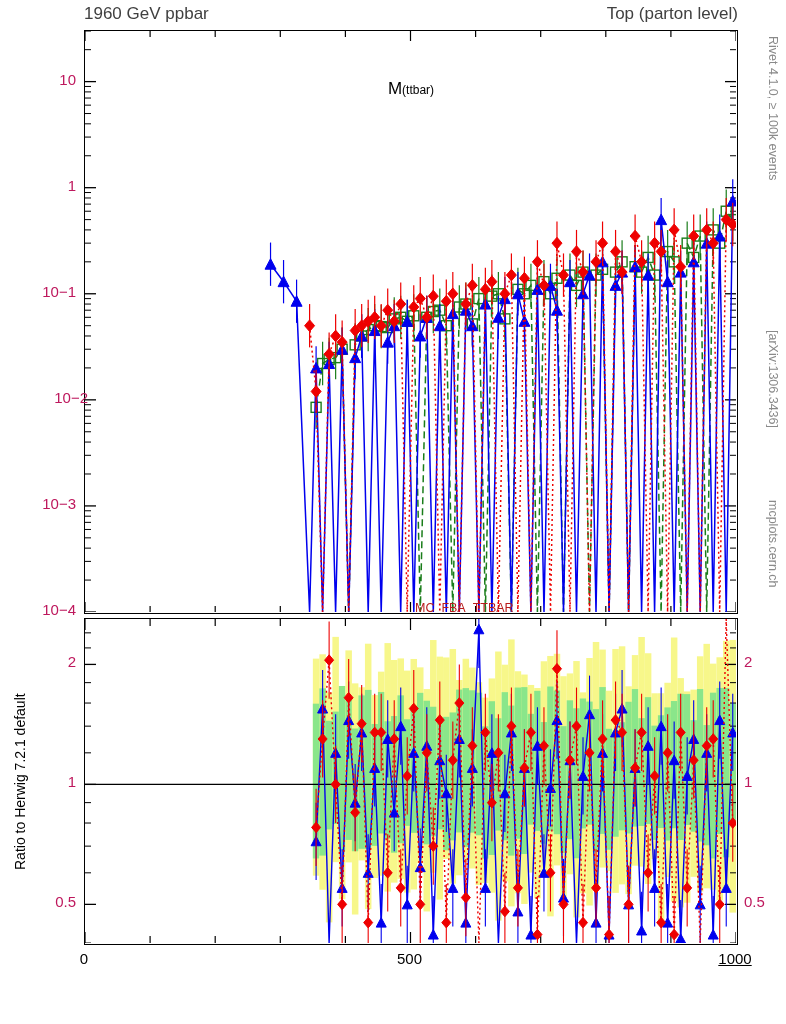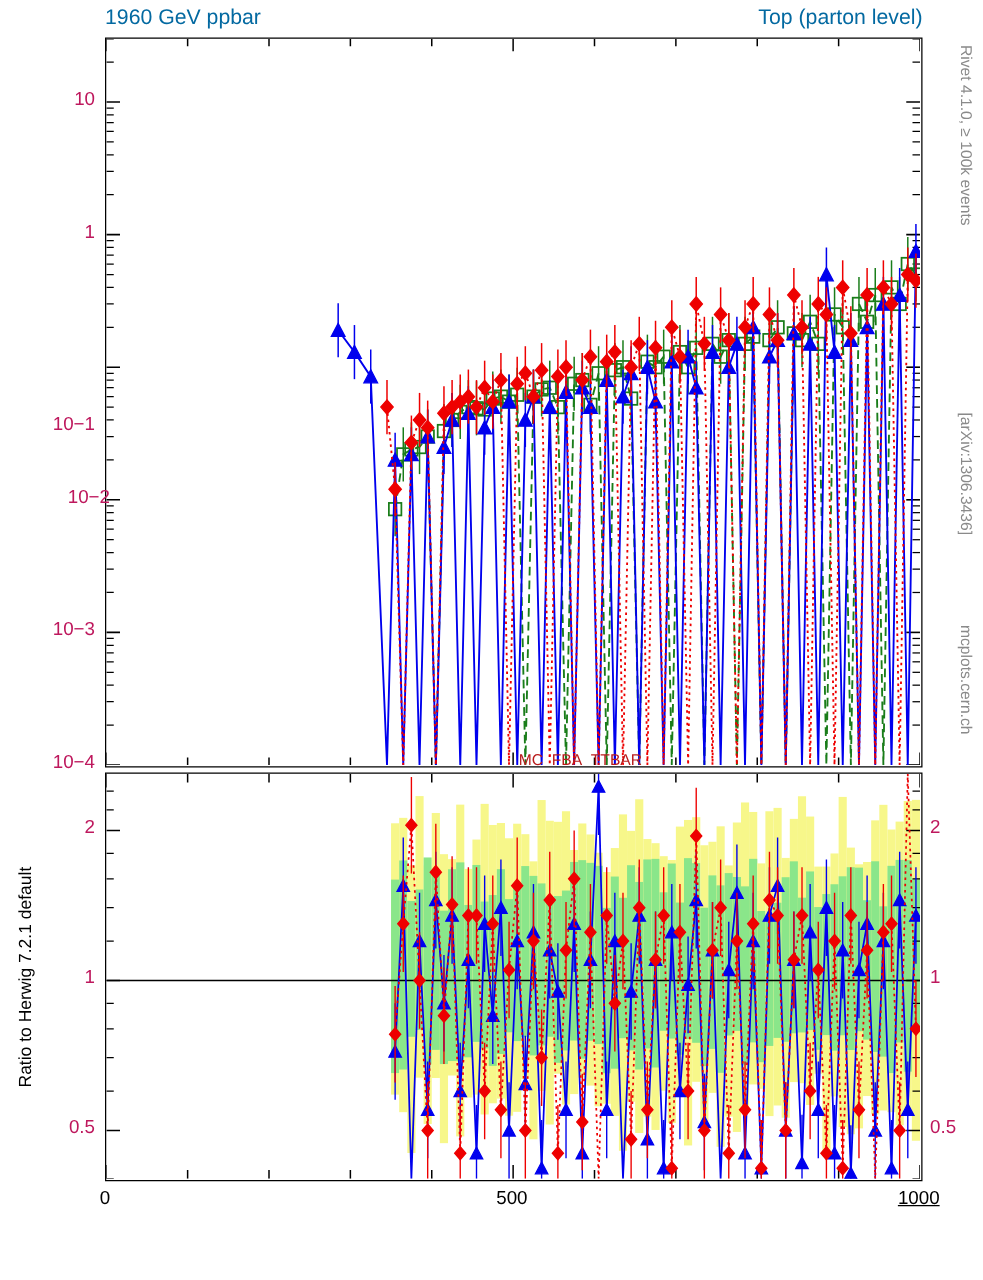--- a/index.html
+++ b/index.html
@@ -1,19 +1,19 @@
 <!DOCTYPE html>
 <html><head>
 <meta charset="utf-8">
 <style>
   html,body{margin:0;padding:0;background:#ffffff;}
   body{width:786px;height:1024px;font-family:"Liberation Sans",sans-serif;color:#000;}
   #root{position:relative;width:786px;height:1024px;overflow:hidden;}
 
-  .hdr{position:absolute;font-size:17px;color:#0369a1;}
+  .hdr{position:absolute;font-size:17px;color:#404040;}
   #hdr-left{left:84px;top:4px;}
   #hdr-right{right:48px;top:4px;}
 
   
   .vtext{position:absolute;writing-mode:vertical-rl;text-orientation:mixed;
          font-size:12.5px;color:#8a8a8a;white-space:nowrap;}
   #v1{right:6px;top:36px;}
   #v2{right:6px;top:330px;}
   #v3{right:6px;top:500px;}
 
@@ -48,20 +48,23 @@
 <div id="root">
 
   <div class="hdr" id="hdr-left">1960 GeV ppbar</div>
   <div class="hdr" id="hdr-right">Top (parton level)</div>
 
   <div class="vtext" id="v1">Rivet 4.1.0, ≥ 100k events</div>
   <div class="vtext" id="v2">[arXiv:1306.3436]</div>
   <div class="vtext" id="v3">mcplots.cern.ch</div>
 
   <div id="main">
+    <div id="maintitle">
+      <span>M</span><span class="sub">(ttbar)</span>
+    </div>
     <svg id="main-svg" width="651" height="581">
         <line x1="0" y1="581" x2="11" y2="581" stroke="#000" stroke-width="1.3"></line>
         <line x1="651" y1="581" x2="640" y2="581" stroke="#000" stroke-width="1.3"></line>
         <line x1="0" y1="474.92237765425597" x2="11" y2="474.92237765425597" stroke="#000" stroke-width="1.3"></line>
         <line x1="651" y1="474.92237765425597" x2="640" y2="474.92237765425597" stroke="#000" stroke-width="1.3"></line>
         <line x1="0" y1="368.84475530851194" x2="11" y2="368.84475530851194" stroke="#000" stroke-width="1.3"></line>
         <line x1="651" y1="368.84475530851194" x2="640" y2="368.84475530851194" stroke="#000" stroke-width="1.3"></line>
         <line x1="0" y1="262.76713296276796" x2="11" y2="262.76713296276796" stroke="#000" stroke-width="1.3"></line>
         <line x1="651" y1="262.76713296276796" x2="640" y2="262.76713296276796" stroke="#000" stroke-width="1.3"></line>
         <line x1="0" y1="156.68951061702393" x2="11" y2="156.68951061702393" stroke="#000" stroke-width="1.3"></line>
@@ -898,21 +901,21 @@
         <polygon points="647.745,198.7195398462615 652.245,204.01953984626152 647.745,209.31953984626153 643.245,204.01953984626152" fill="#ee0000" stroke="#ee0000" stroke-width="1"></polygon>
       </svg>
   </div>
 
   <div id="ylabel-ratio">Ratio to Herwig 7.2.1 default</div>
 
   <div id="axis-labels">
       <div class="ytlabel" style="left: 10px; width: 66px; top: 601px;">10−4</div>
       <div class="ytlabel" style="left: 10px; width: 66px; top: 494.922px;">10−3</div>
       <div class="ytlabel" style="left: 22px; width: 66px; top: 388.845px;">10−2</div>
-      <div class="ytlabel" style="left: 10px; width: 66px; top: 282.767px; margin-top: 48px;">10−1</div>
+      <div class="ytlabel" style="left: 10px; width: 66px; top: 282.767px;">10−1</div>
       <div class="ytlabel" style="left: 10px; width: 66px; top: 176.69px;">1</div>
       <div class="ytlabel" style="left: 10px; width: 66px; top: 70.6119px;">10</div>
       <div class="ytlabel" style="left: 26px; width: 50px; top: 893.375px;">0.5</div>
       <div class="ytlabel" style="left: 744px; width: 40px; text-align: left; top: 893.375px;">0.5</div>
       <div class="ytlabel" style="left: 26px; width: 50px; top: 773.394px;">1</div>
       <div class="ytlabel" style="left: 744px; width: 40px; text-align: left; top: 773.394px;">1</div>
       <div class="ytlabel" style="left: 26px; width: 50px; top: 653.414px;">2</div>
       <div class="ytlabel" style="left: 744px; width: 40px; text-align: left; top: 653.414px;">2</div>
       <div class="xtlabel" style="left: 54px; top: 950px; width: 60px;">0</div>
       <div class="xtlabel" style="left: 379.5px; top: 950px; width: 60px;">500</div>

